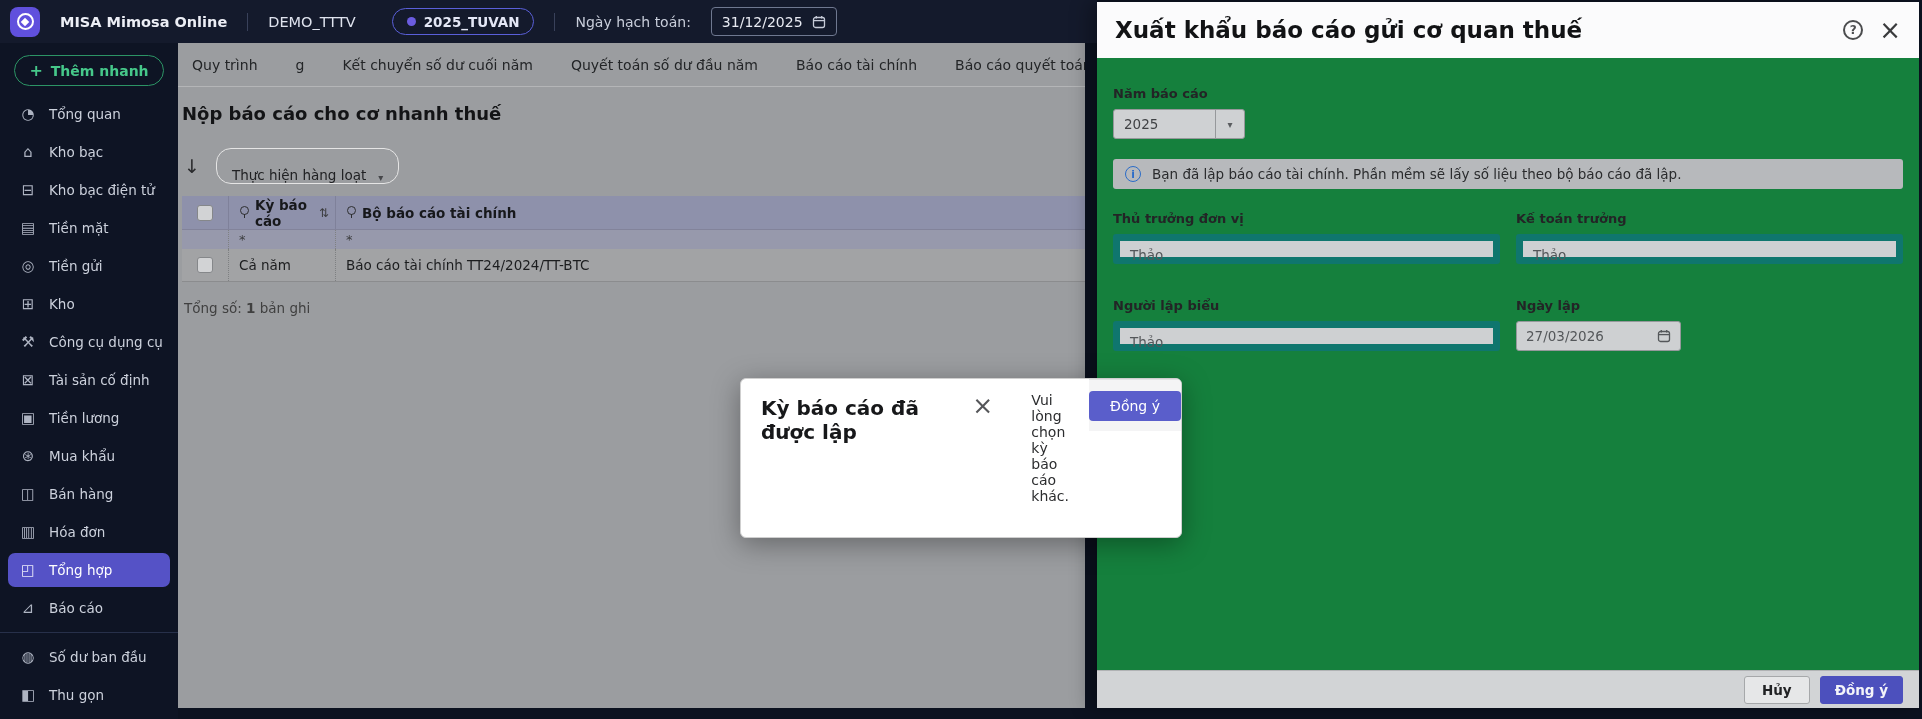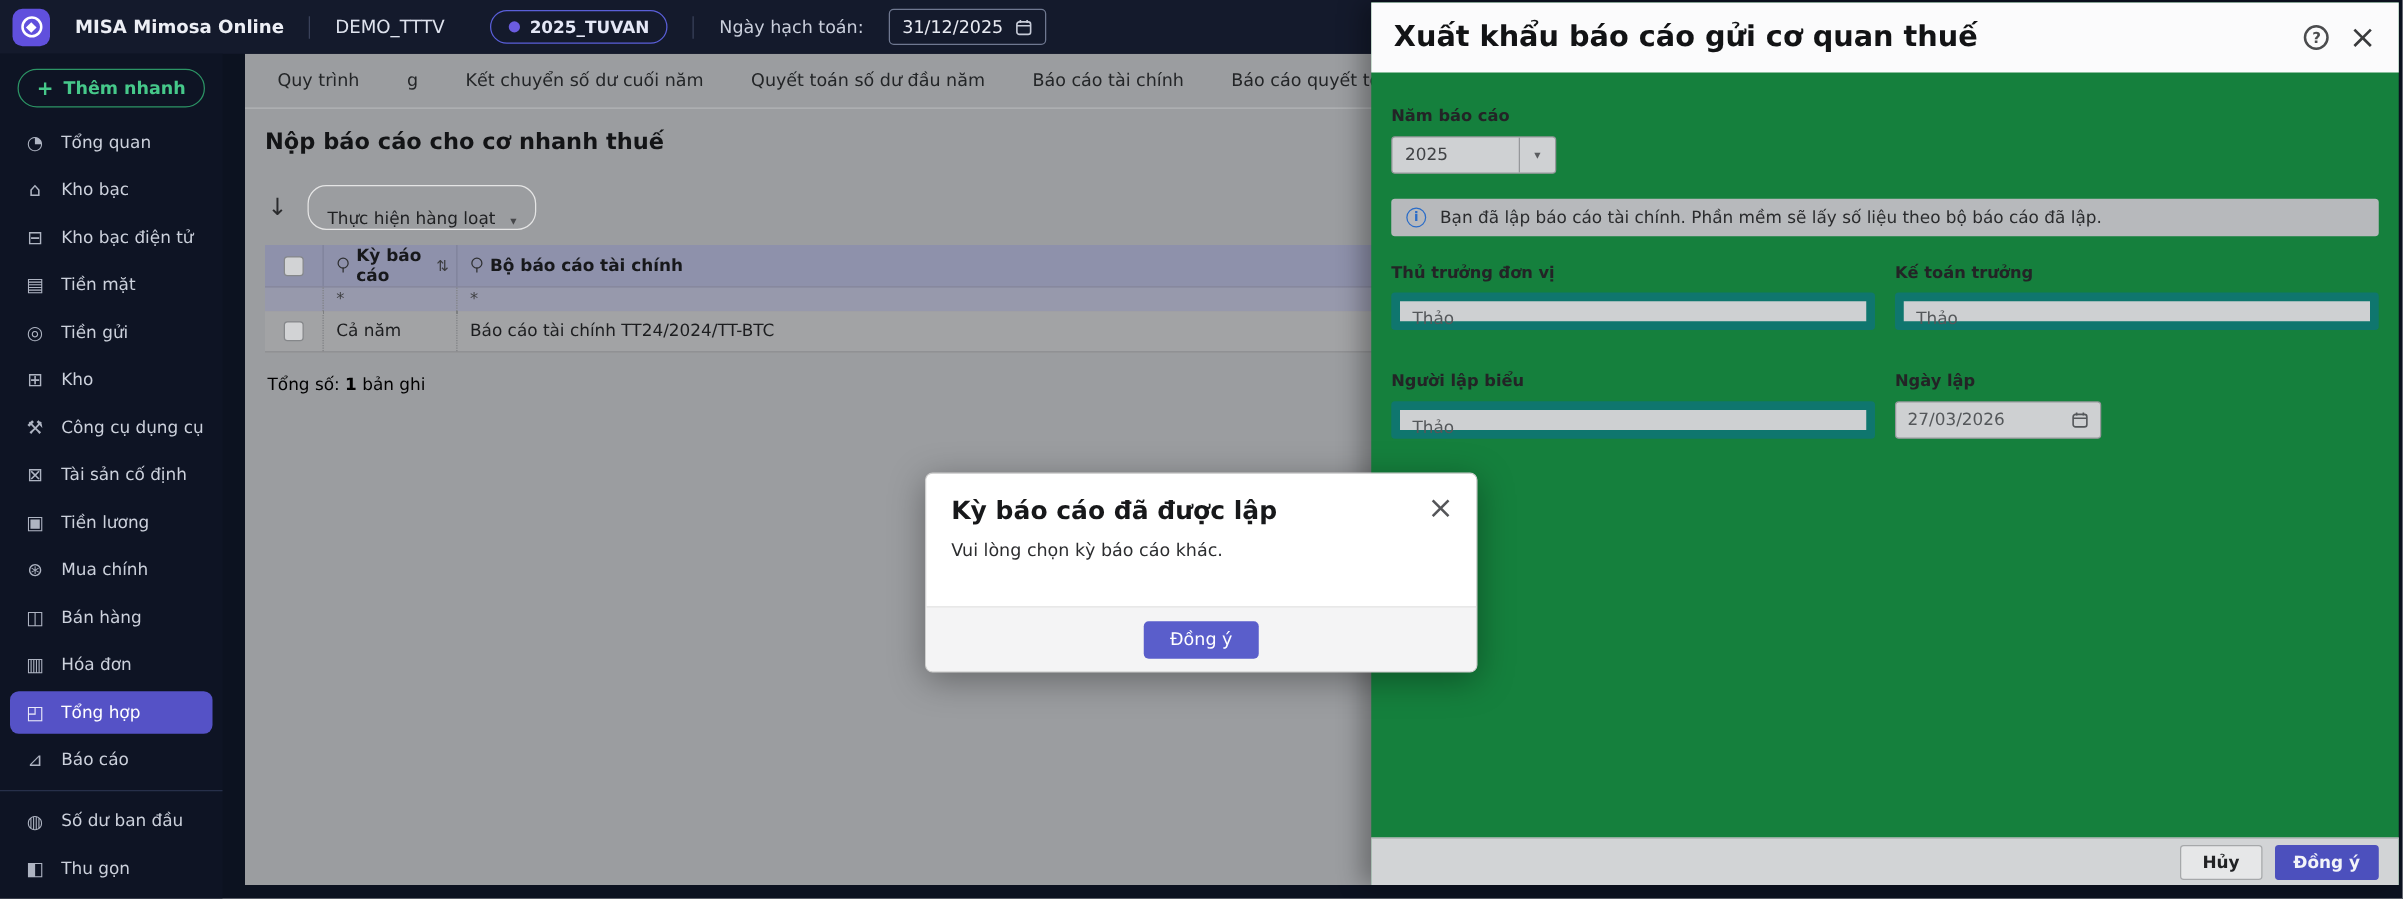--- a/index.html
+++ b/index.html
@@ -31,21 +31,21 @@
                color:#46c88a; font-size:14px; font-weight:600; cursor:pointer; }
   .qa-plus { font-size:16px; line-height:1; }
   .nav-item { height:38px; display:flex; align-items:center; gap:11px; padding-left:18px;
               color:#ccd1dc; font-size:13.5px; cursor:pointer; }
   .nav-item .ic { width:20px; text-align:center; font-size:15px; color:#aeb4c2; }
   .nav-item.active { margin:2px 8px; height:34px; padding-left:10px; background:#5552c6; border-radius:7px; color:#ffffff; }
   .nav-item.active .ic { color:#e9e9f9; }
   .side-divider { border-top:1px solid #27304a; margin:5px 0; }
 
   
-  .main { position:absolute; left:196px; top:43px; width:919px; bottom:11px; background:#9b9da0; overflow:hidden; z-index:1; }
+  .main { position:absolute; left:166px; top:43px; width:919px; bottom:11px; background:#9b9da0; overflow:hidden; z-index:1; }
   .tabs { height:44px; display:flex; align-items:center; gap:38px; padding-left:26px;
           border-bottom:1px solid #b4b5b7; font-size:14px; color:#232527; }
   .tab { cursor:pointer; white-space:nowrap; }
   .page-title { margin:16px 0 0 16px; font-size:18px; font-weight:bold; color:#131416; }
   .toolbar { margin:24px 0 0 18px; display:flex; align-items:center; gap:16px; }
   .export-ic { font-size:19px; color:#2a2b2d; cursor:pointer; }
   .batch-btn { height:36px; border:1px solid #e5e5e5; border-radius:15px; background:transparent;
                display:flex; align-items:flex-end; gap:12px; padding:0 15px; font-size:13.5px; color:#202123; cursor:pointer; }
   .dd-arrow { font-size:10px; color:#46474a; }
 
@@ -56,21 +56,21 @@
   .c-check { width:46px; display:flex; justify-content:center; align-items:center; align-self:stretch; }
   .c-period { width:108px; padding-left:10px; display:flex; align-items:center; align-self:stretch; }
   .c-set { flex:1; padding-left:10px; display:flex; align-items:center; align-self:stretch; }
   .g-head .c-period { border-left:1px solid #7f819a; border-right:1px solid #7f819a; }
   .g-filter .c-period, .g-row .c-period { border-left:1px dotted #7e8082; border-right:1px dotted #7e8082; }
   .chk { width:16px; height:16px; border:1.5px solid #85878a; border-radius:3px; background:#d2d3d5; cursor:pointer; }
   .pin { position:relative; width:9px; height:13px; margin-right:7px; flex:0 0 auto; }
   .pin::before { content:""; position:absolute; left:1px; top:0; width:7px; height:7px; border:1.5px solid #2e2f31; border-radius:50%; }
   .pin::after { content:""; position:absolute; left:4.5px; top:8px; width:1.5px; height:4px; background:#2e2f31; }
   .sort-ic { margin-left:auto; margin-right:6px; font-size:12px; color:#3b3c3e; font-weight:normal; cursor:pointer; }
-  .total-line { margin:18px 0 0 18px; font-size:13.5px; color:#000000; }
+  .total-line { margin:18px 0 0 18px; font-size:13.5px; color:#404040; }
   .total-line b { font-weight:bold; }
 
   
   .drawer { position:absolute; left:1097px; top:2px; right:3px; bottom:11px; background:#15803d;
             box-shadow:-8px 0 18px rgba(0,0,0,.30); display:flex; flex-direction:column; z-index:5; }
   .d-header { height:56px; background:#fbfbfc; display:flex; align-items:center; padding:0 18px; flex:0 0 auto; }
   .d-title { flex:1; font-size:23px; font-weight:bold; color:#121315; }
   .help-ic { width:20px; height:20px; border:2px solid #4b4c4e; border-radius:50%; display:flex; align-items:center;
              justify-content:center; font-size:12px; font-weight:bold; color:#4b4c4e; cursor:pointer; }
   .d-close { margin-left:16px; font-size:26px; line-height:1; color:#3a3b3d; cursor:pointer; }
@@ -93,21 +93,21 @@
   .d-footer { height:38px; background:#d2d4d6; border-top:1px solid #b0b2b4; display:flex; align-items:center;
               justify-content:flex-end; gap:10px; padding:0 16px; flex:0 0 auto;margin-top:36px; }
   .btn-cancel { height:28px; padding:0 17px; background:#e6e7e8; border:1px solid #a6a8aa; border-radius:3px;
                 font-size:13.5px; font-weight:600; color:#212224; display:flex; align-items:center; cursor:pointer; }
   .btn-ok { height:28px; padding:0 14px; background:#4c50bd; border:1px solid #4c50bd; border-radius:3px;
             font-size:13.5px; font-weight:600; color:#f3f4f9; display:flex; align-items:center; cursor:pointer; }
 
   
   .modal { position:absolute; left:740px; top:378px; width:442px; height:160px; background:#ffffff;
            border:1px solid #cfcfcf; border-radius:6px; box-shadow:0 6px 28px rgba(0,0,0,.35);
-           display:flex; flex-direction:column; overflow:hidden; z-index:20; }
+           display:flex; flex-direction:row; overflow:hidden; z-index:20; }
   .m-head { padding:17px 18px 0 20px; display:flex; align-items:flex-start; }
   .m-title { flex:1; font-size:20px; font-weight:bold; color:#17181a; }
   .m-close { font-size:25px; line-height:0.8; color:#555659; cursor:pointer; }
   .m-body { padding:13px 20px 0; font-size:14px; color:#2c2d2f; flex:1; }
   .m-footer { height:52px; background:#f4f4f5; border-top:1px solid #e3e3e4; display:flex; align-items:center; justify-content:center; flex:0 0 auto; }
   .m-ok { width:92px; height:30px; background:#5a5ecb; border-radius:4px; color:#ffffff; font-size:14px;
           display:flex; align-items:center; justify-content:center; cursor:pointer; }
 </style>
 </head>
 <body>
@@ -176,21 +176,21 @@
     <div class="nav-item">
       <span class="ic">⊠</span>
       <span>Tài sản cố định</span>
     </div>
     <div class="nav-item">
       <span class="ic">▣</span>
       <span>Tiền lương</span>
     </div>
     <div class="nav-item">
       <span class="ic">⊛</span>
-      <span>Mua chính</span>
+      <span>Mua khẩu</span>
     </div>
     <div class="nav-item">
       <span class="ic">◫</span>
       <span>Bán hàng</span>
     </div>
     <div class="nav-item">
       <span class="ic">▥</span>
       <span>Hóa đơn</span>
     </div>
     <div class="nav-item active">

